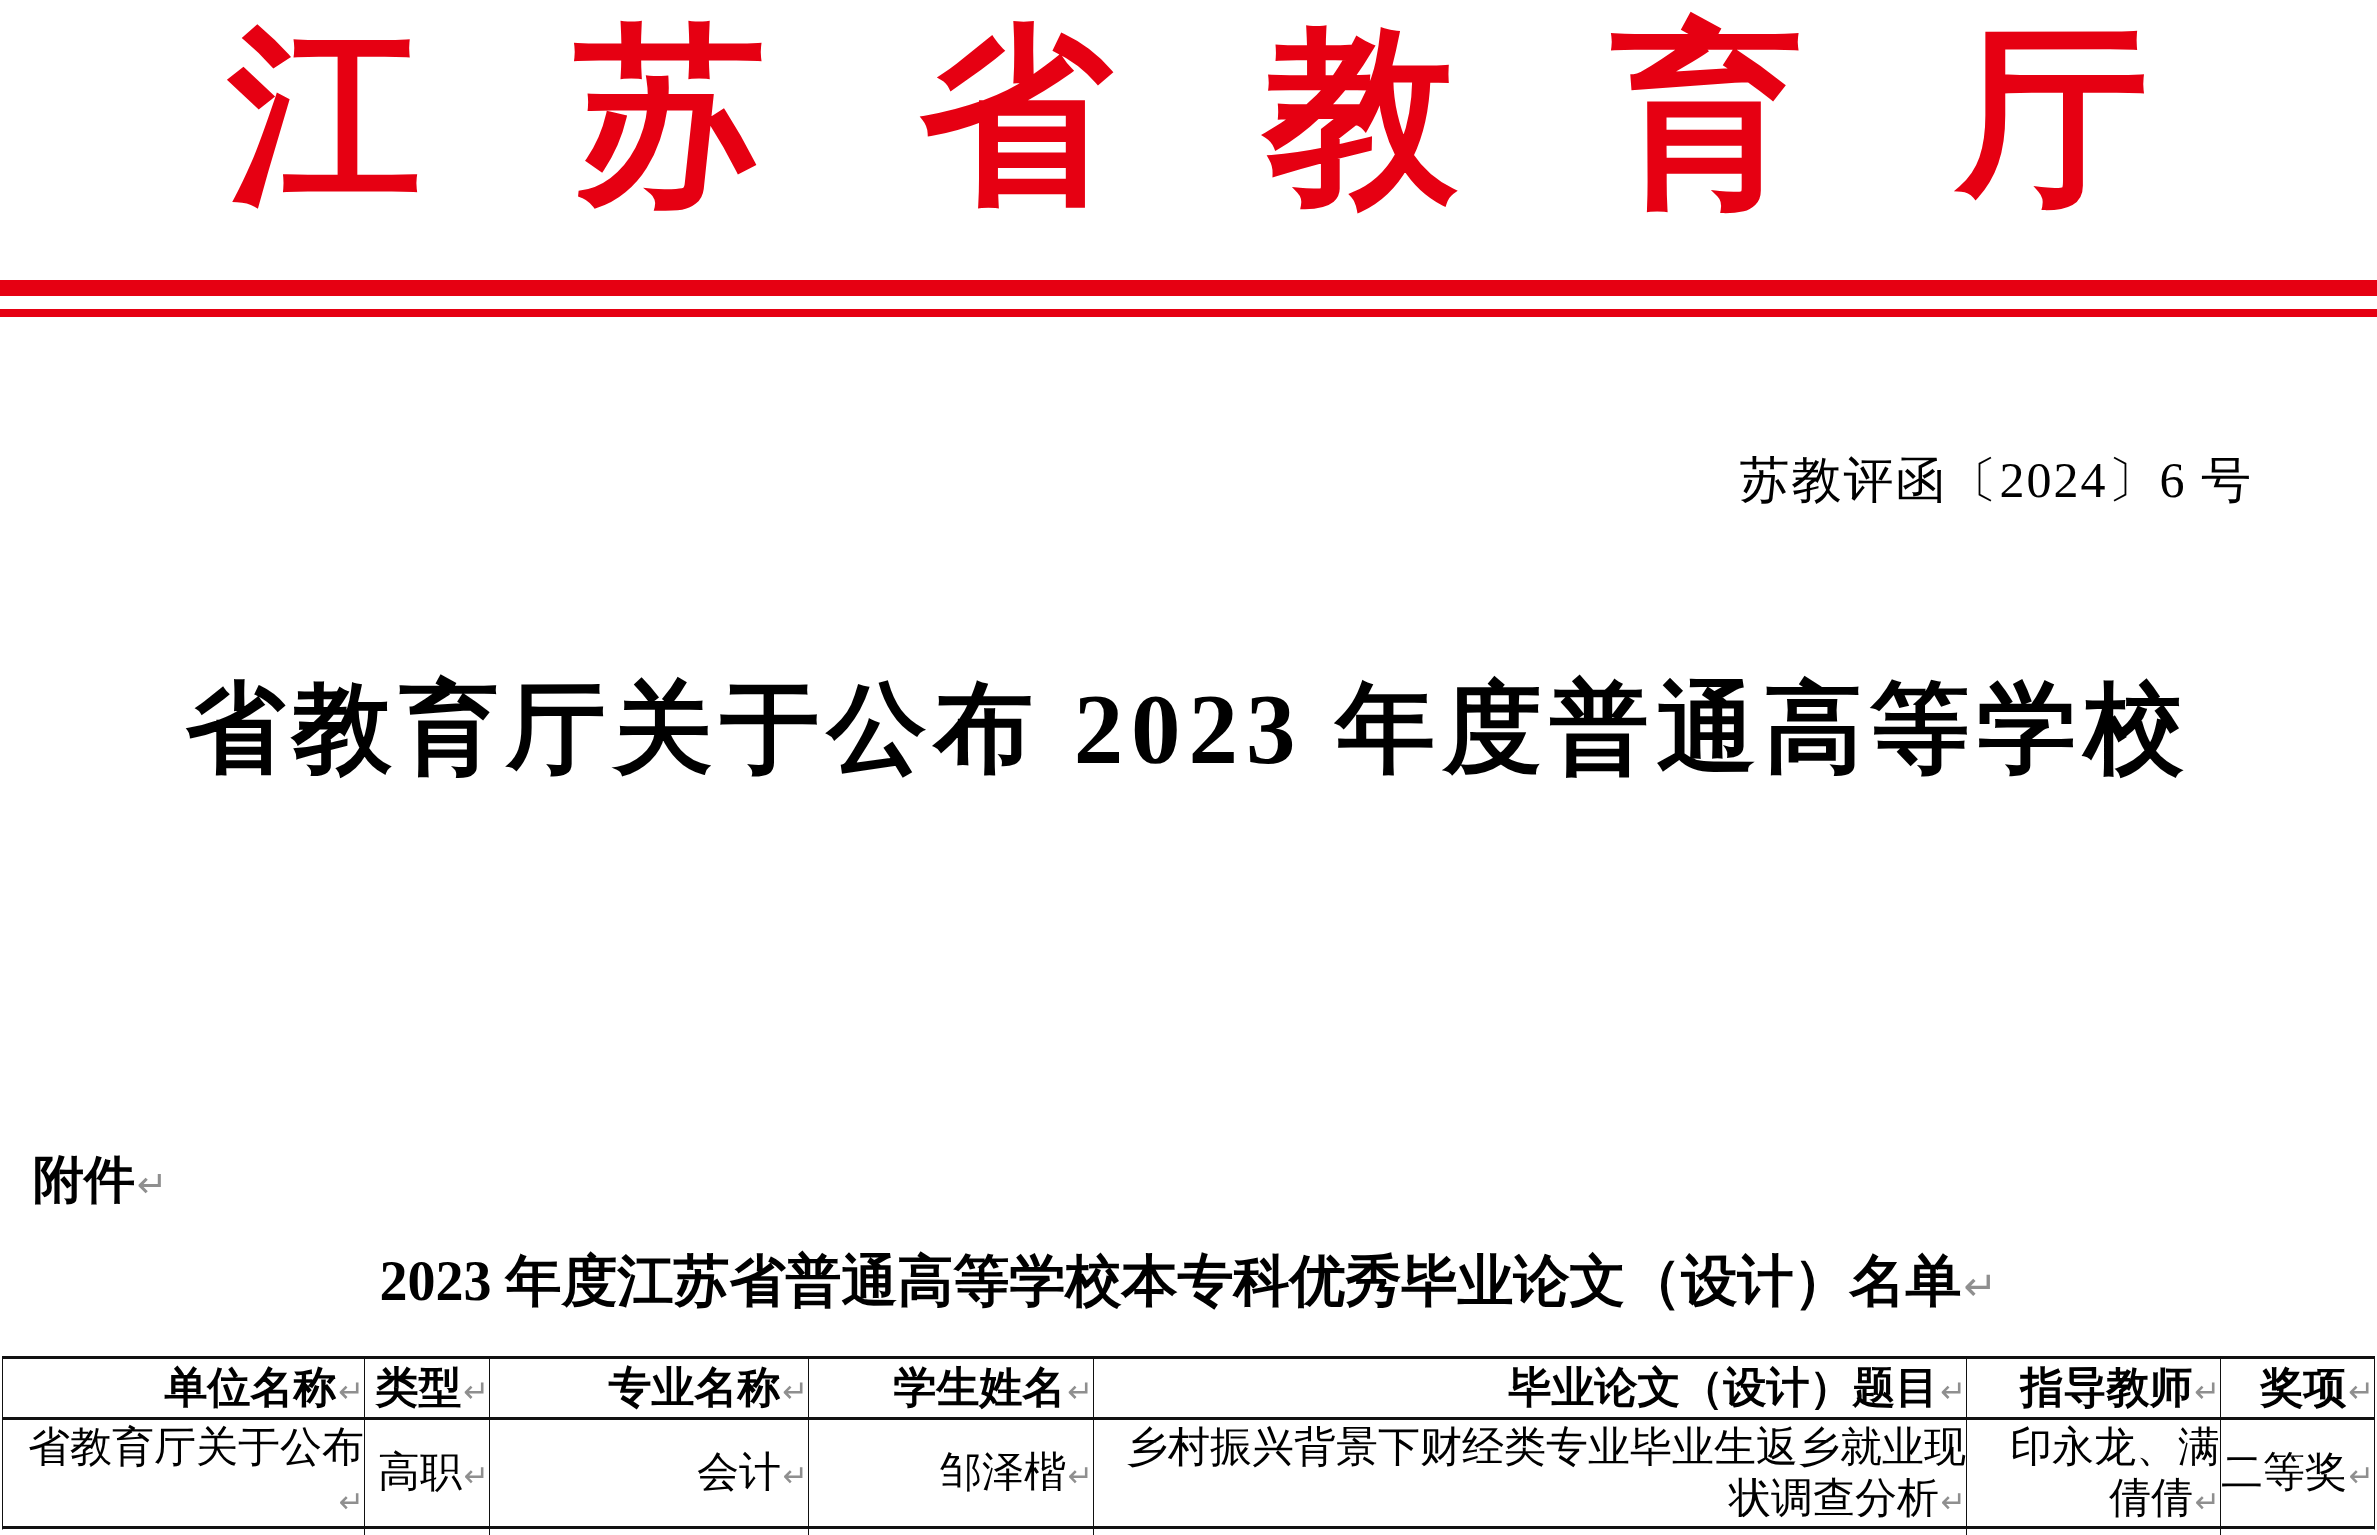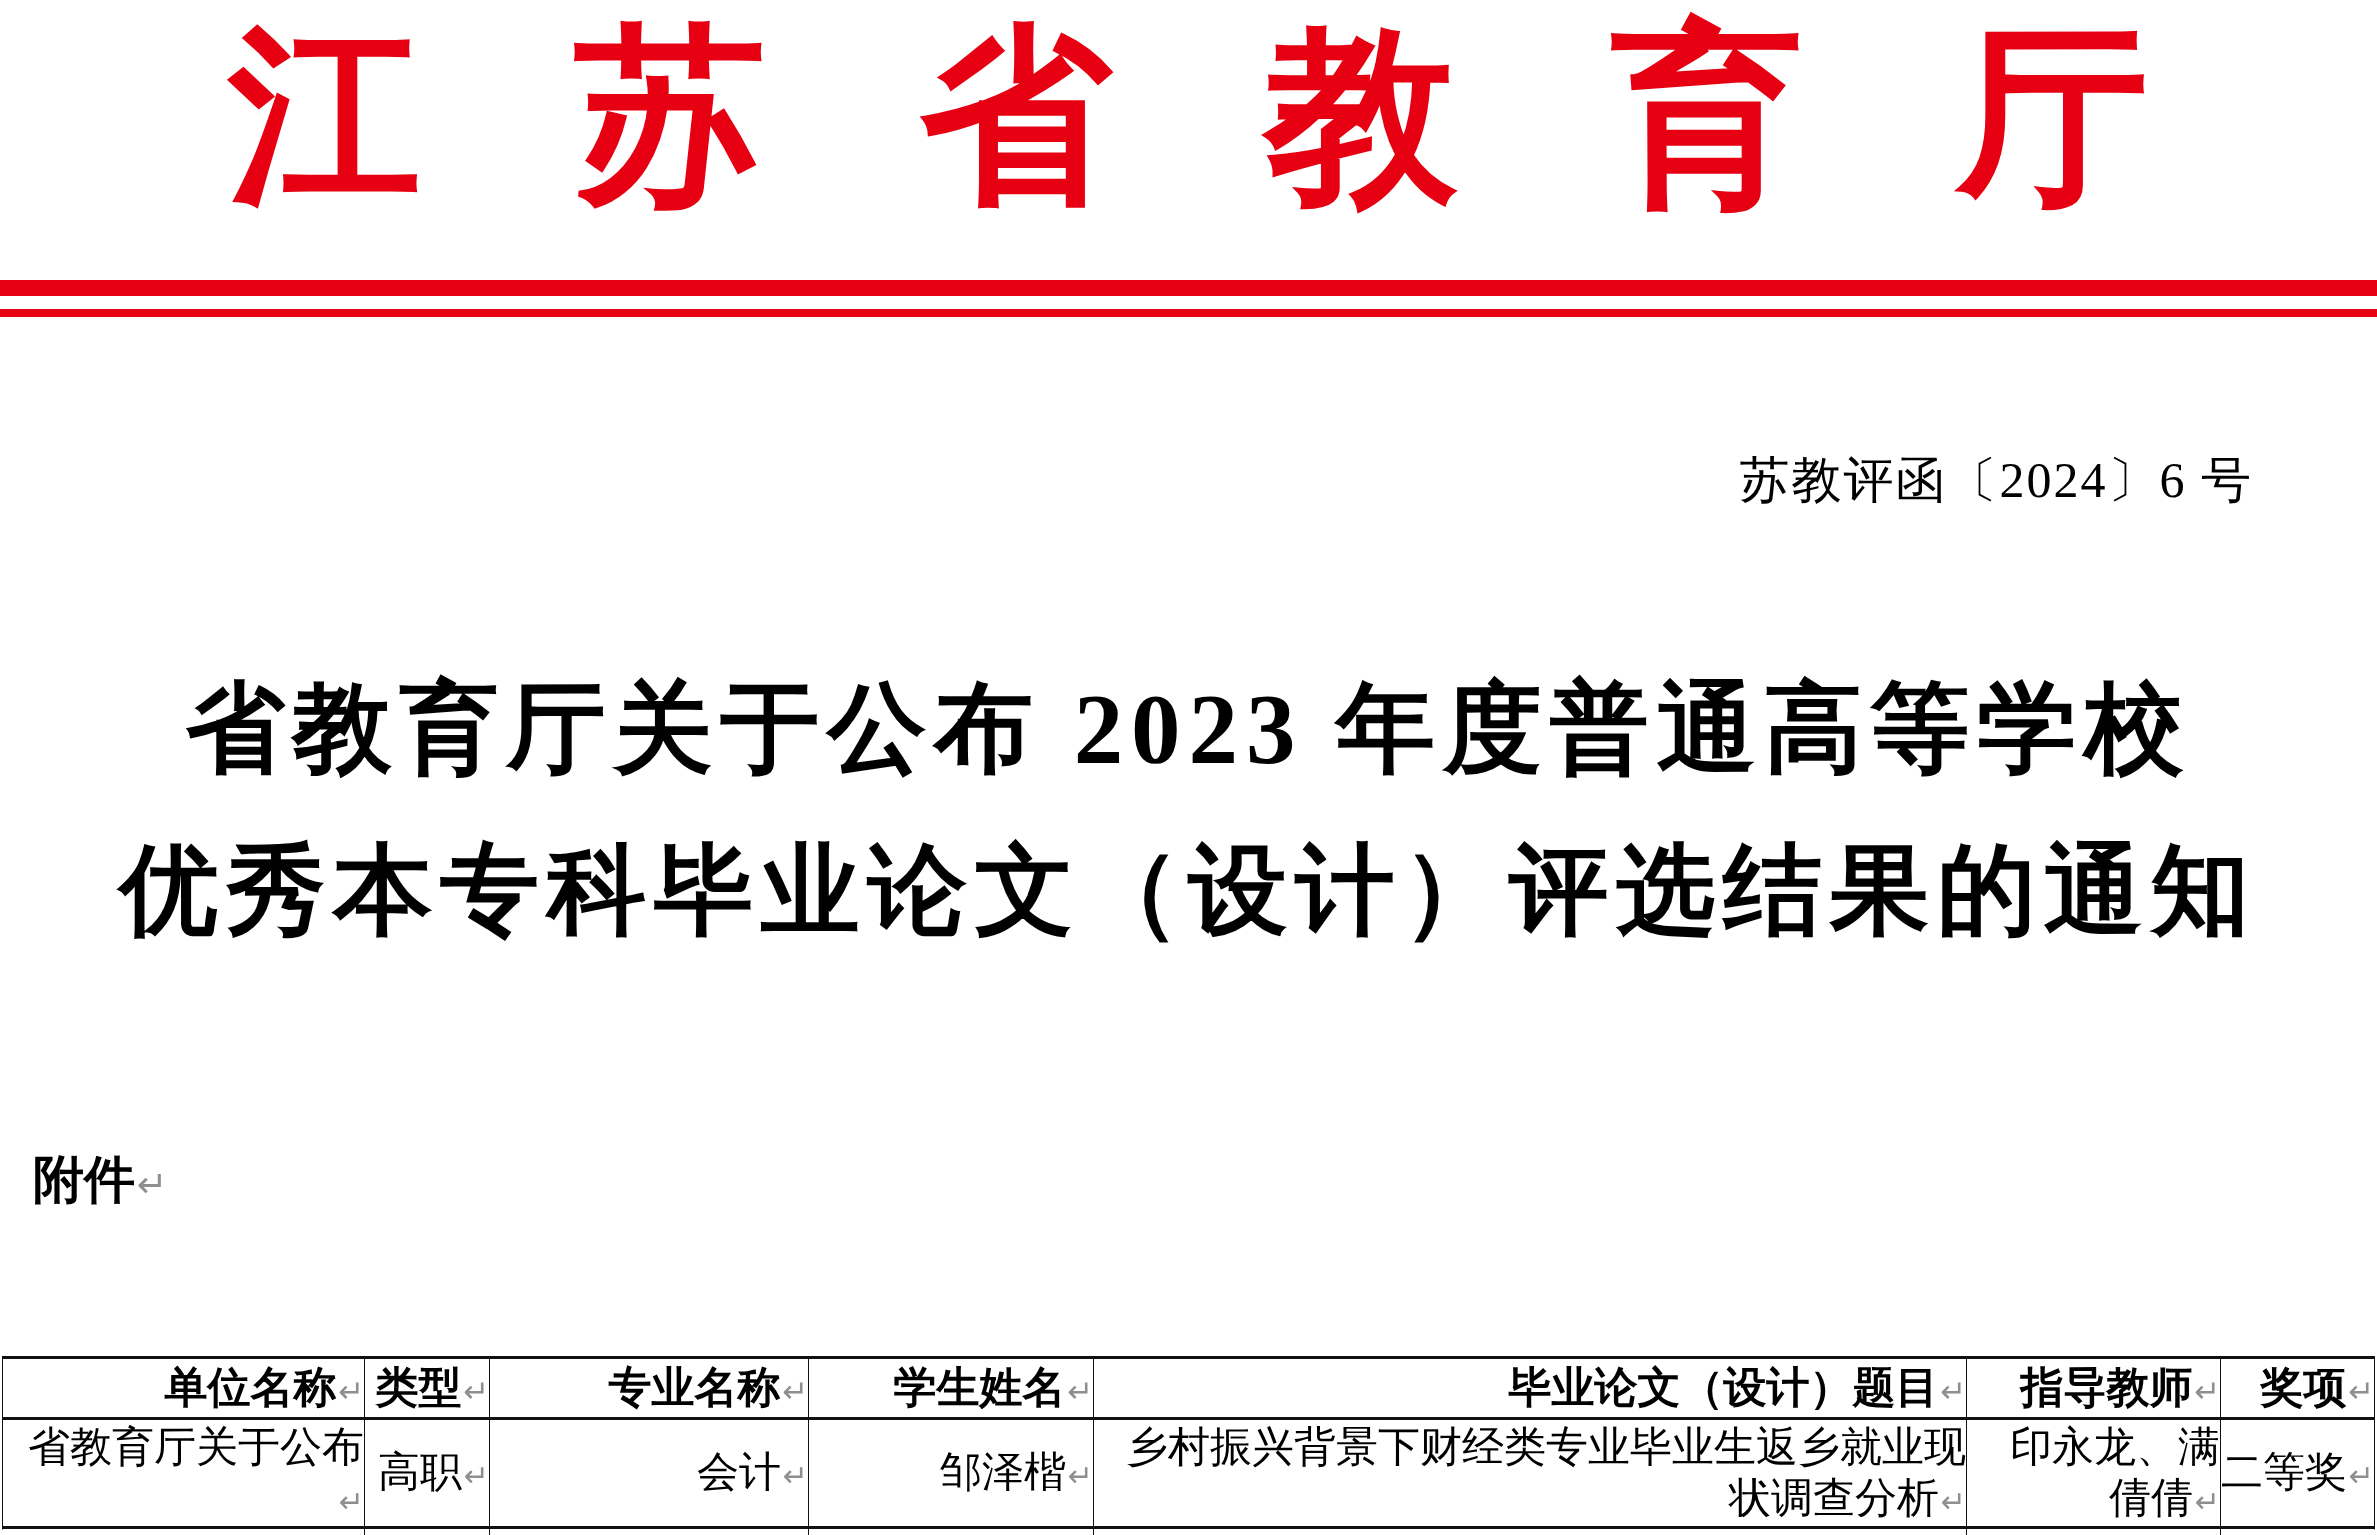--- a/index.html
+++ b/index.html
@@ -138,27 +138,29 @@
   <div class="gov-title">
     <span>江苏省教育厅</span>
   </div>
   <div class="bar bar-thick"></div>
   <div class="bar bar-thin"></div>
 
   <div class="doc-number">苏教评函〔2024〕6 号</div>
 
   <div class="main-title">
     <div>省教育厅关于公布 2023 年度普通高等学校</div>
-    <div>优秀本专科毕业论文（设计）评选结果的通知</div>
   </div>
 
   <div class="attachment">
     <span>附件</span><span class="mark">↵</span>
   </div>
 
+  <div class="list-title">
+    <span>2023 年度江苏省普通高等学校本专科优秀毕业论文（设计）名单</span><span class="mark">↵</span>
+  </div>
 
   <table class="award-table">
     <colgroup>
       <col style="width:362px">
         <col style="width:125px">
         <col style="width:319px">
         <col style="width:285px">
         <col style="width:873px">
         <col style="width:254px">
         <col style="width:154px">

